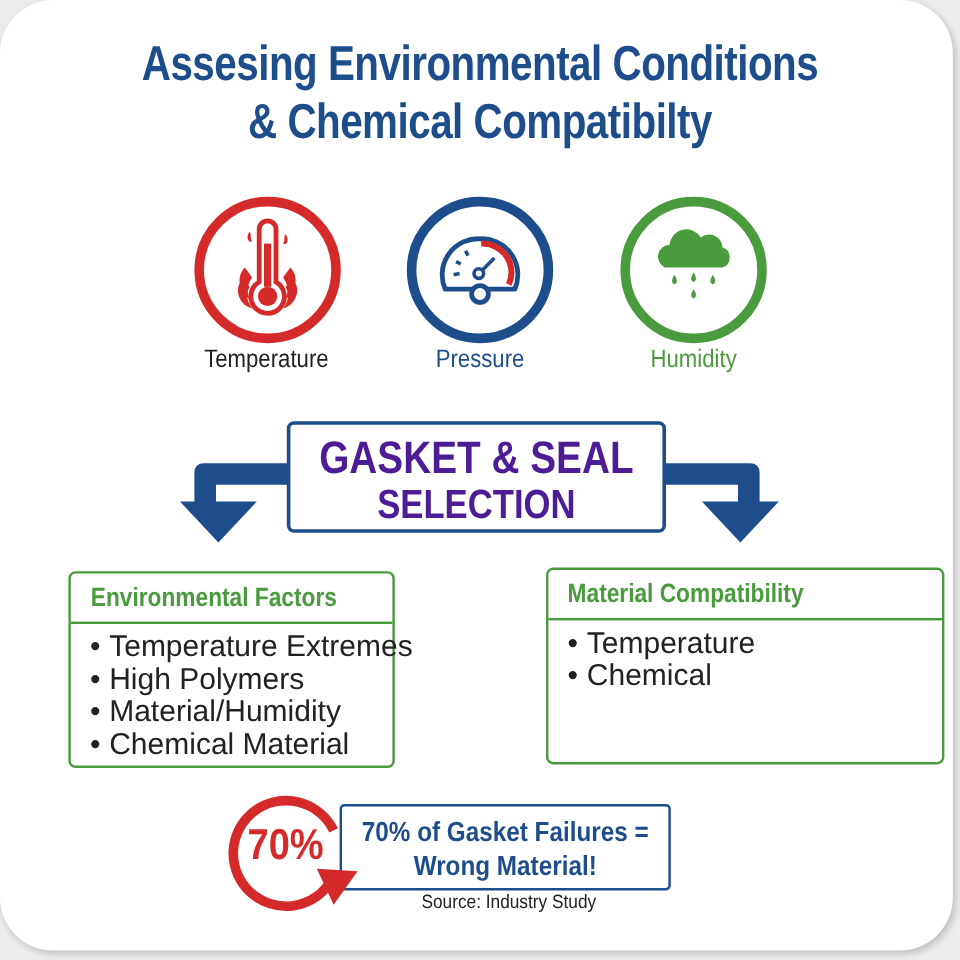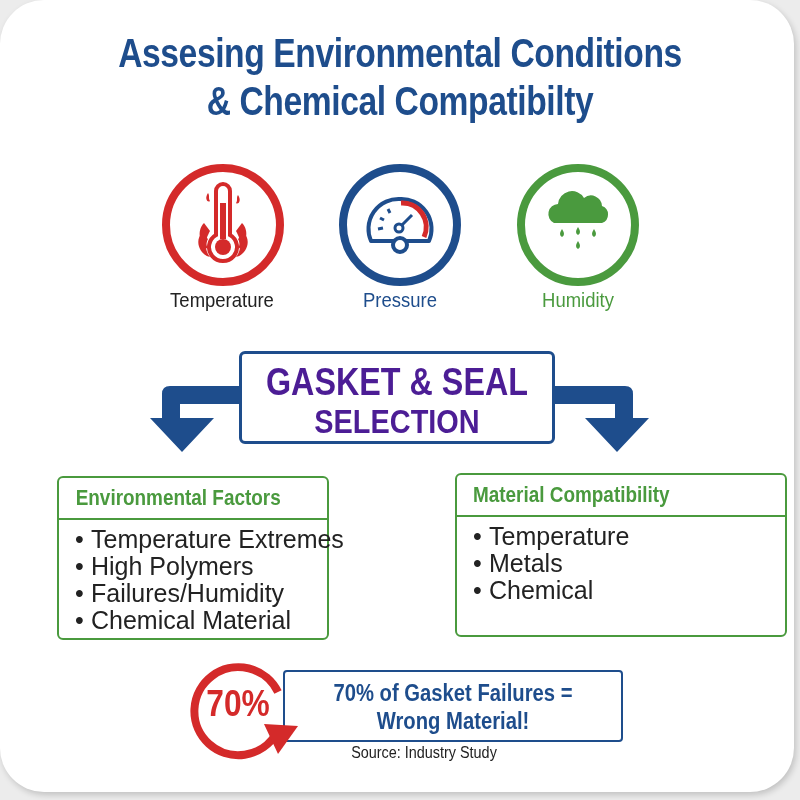--- a/index.html
+++ b/index.html
@@ -46,21 +46,21 @@
       white-space: nowrap;
     }
     .info-box .head span { display: inline-block; transform: scaleX(0.86); }
     .info-box ul { list-style: none; margin: 0; padding: 6px 0 0 16px; }
     .info-box li {
       font-size: 25px; line-height: 27px; color: #222; white-space: nowrap;
     }
     .info-box li .bullet { display: inline-block; width: 16px; }
 
     .stat-box {
-      position: absolute; left: 283px; top: 670px; width: 340px; height: 72px;
+      position: absolute; left: 283px; top: 670px; width: 276px; height: 72px;
       border: 2px solid #1e4d8c; border-radius: 4px; box-sizing: border-box; background: #fff;
       color: #1e4d8c; font-weight: bold; text-align: center;
     }
     .stat-box .l1 { position: absolute; top: 8px; left: 0; width: 100%; font-size: 23px; line-height: 26px; transform: scaleX(0.88); }
     .stat-box .l2 { position: absolute; top: 36px; left: 0; width: 100%; font-size: 23px; line-height: 26px; transform: scaleX(0.88); }
     .source {
       position: absolute; left: 300px; top: 744px; width: 248px; text-align: center;
       font-size: 16px; color: #222; transform: scaleX(0.9);
     }
     .pct {
@@ -127,30 +127,29 @@
 <div class="center-box">
   <div class="l1">GASKET &amp; SEAL</div>
   <div class="l2">SELECTION</div>
 </div>
 
 <div class="info-box" style="left:57px;top:476px;width:272px;height:164px">
   <div class="head"><span>Environmental Factors</span></div>
   <ul>
     <li><span class="bullet">•</span><span>Temperature Extremes</span></li>
     <li><span class="bullet">•</span><span>High Polymers</span></li>
-    <li><span class="bullet">•</span><span>Failures/Humidity</span></li>
+    <li><span class="bullet">•</span><span>Material/Humidity</span></li>
     <li><span class="bullet">•</span><span>Chemical Material</span></li>
   </ul>
 </div>
 
 <div class="info-box" style="left:455px;top:473px;width:332px;height:164px">
   <div class="head"><span>Material Compatibility</span></div>
   <ul>
     <li><span class="bullet">•</span><span>Temperature</span></li>
-    <li><span class="bullet">•</span><span>Metals</span></li>
     <li><span class="bullet">•</span><span>Chemical</span></li>
   </ul>
 </div>
 
 <div class="stat-box">
   <div class="l1">70% of Gasket Failures =</div>
   <div class="l2">Wrong Material!</div>
 </div>
 <svg style="position:absolute;left:182px;top:652px" width="120" height="116" viewBox="0 0 120 116">
   <path d="M94 82 A44 44 0 1 1 96 40" fill="none" stroke="#d42a2a" stroke-width="8"></path>

